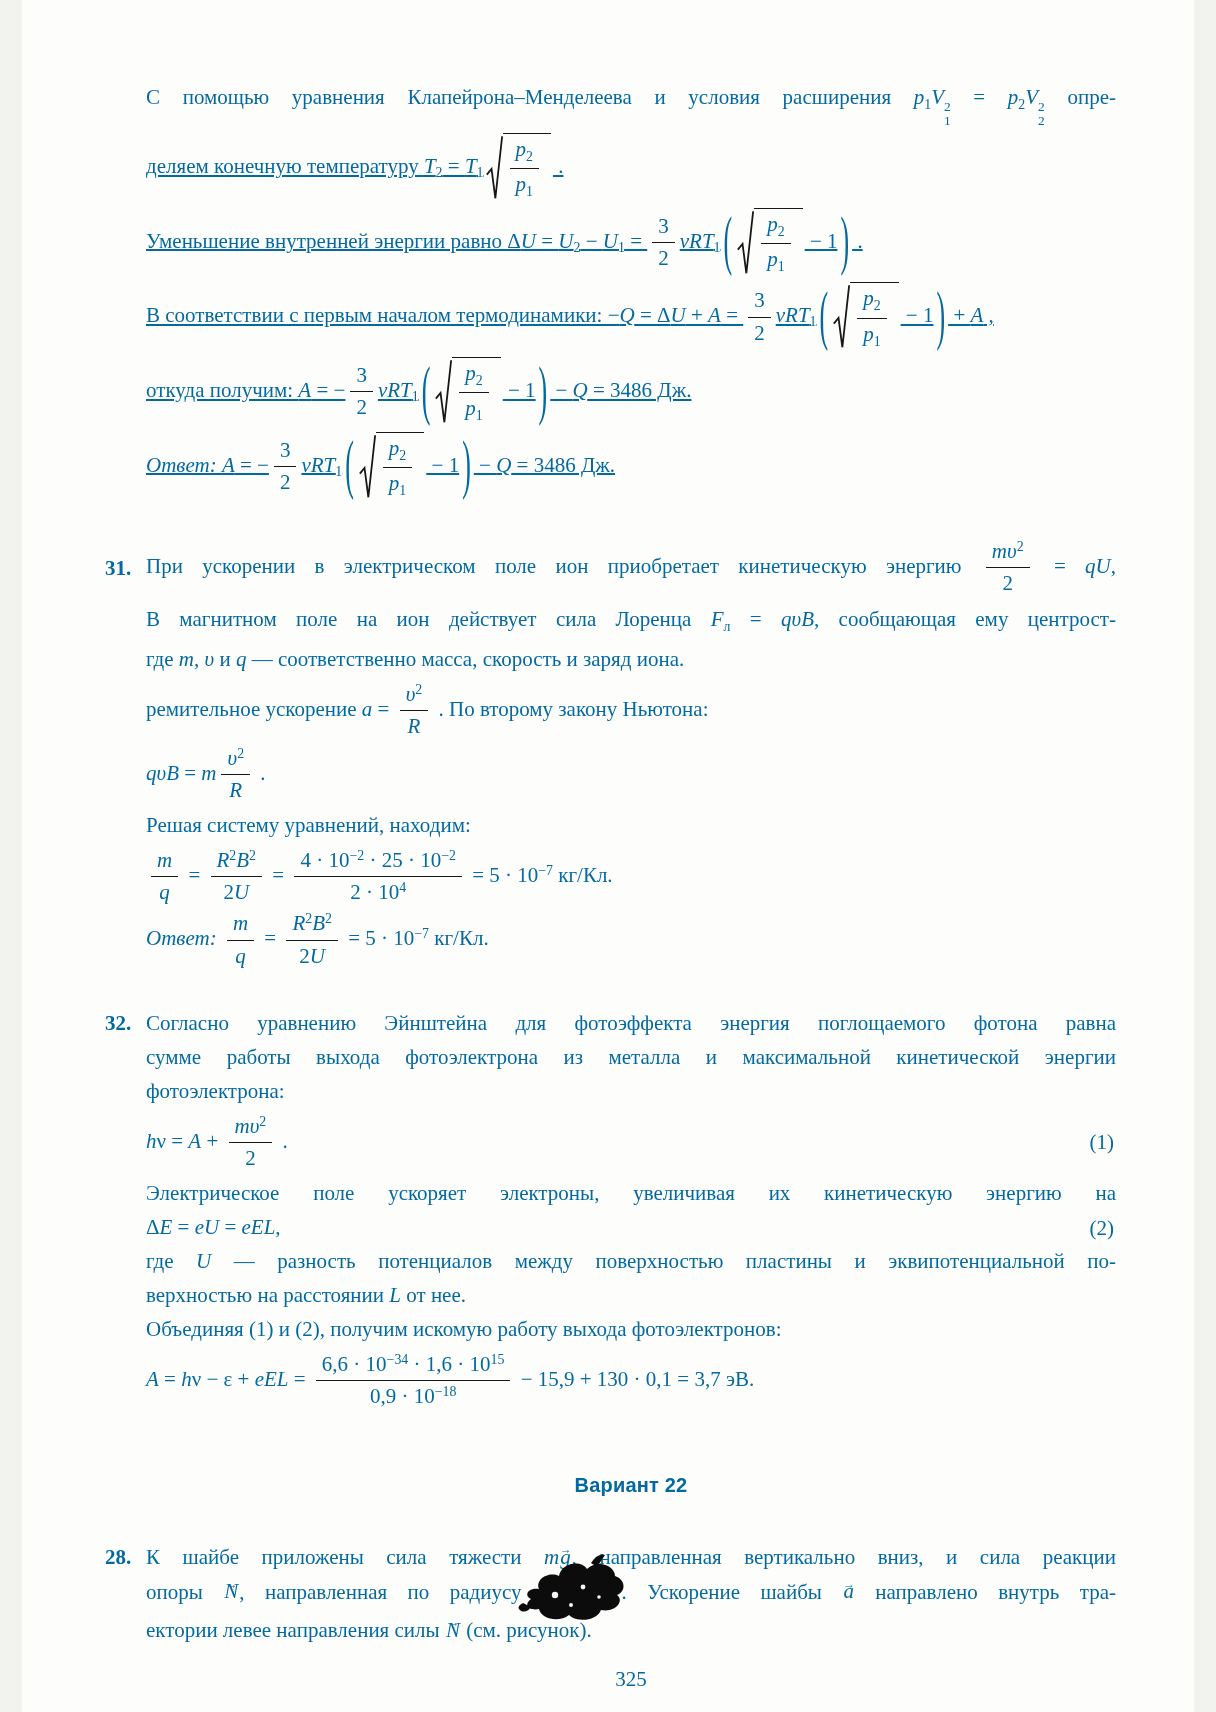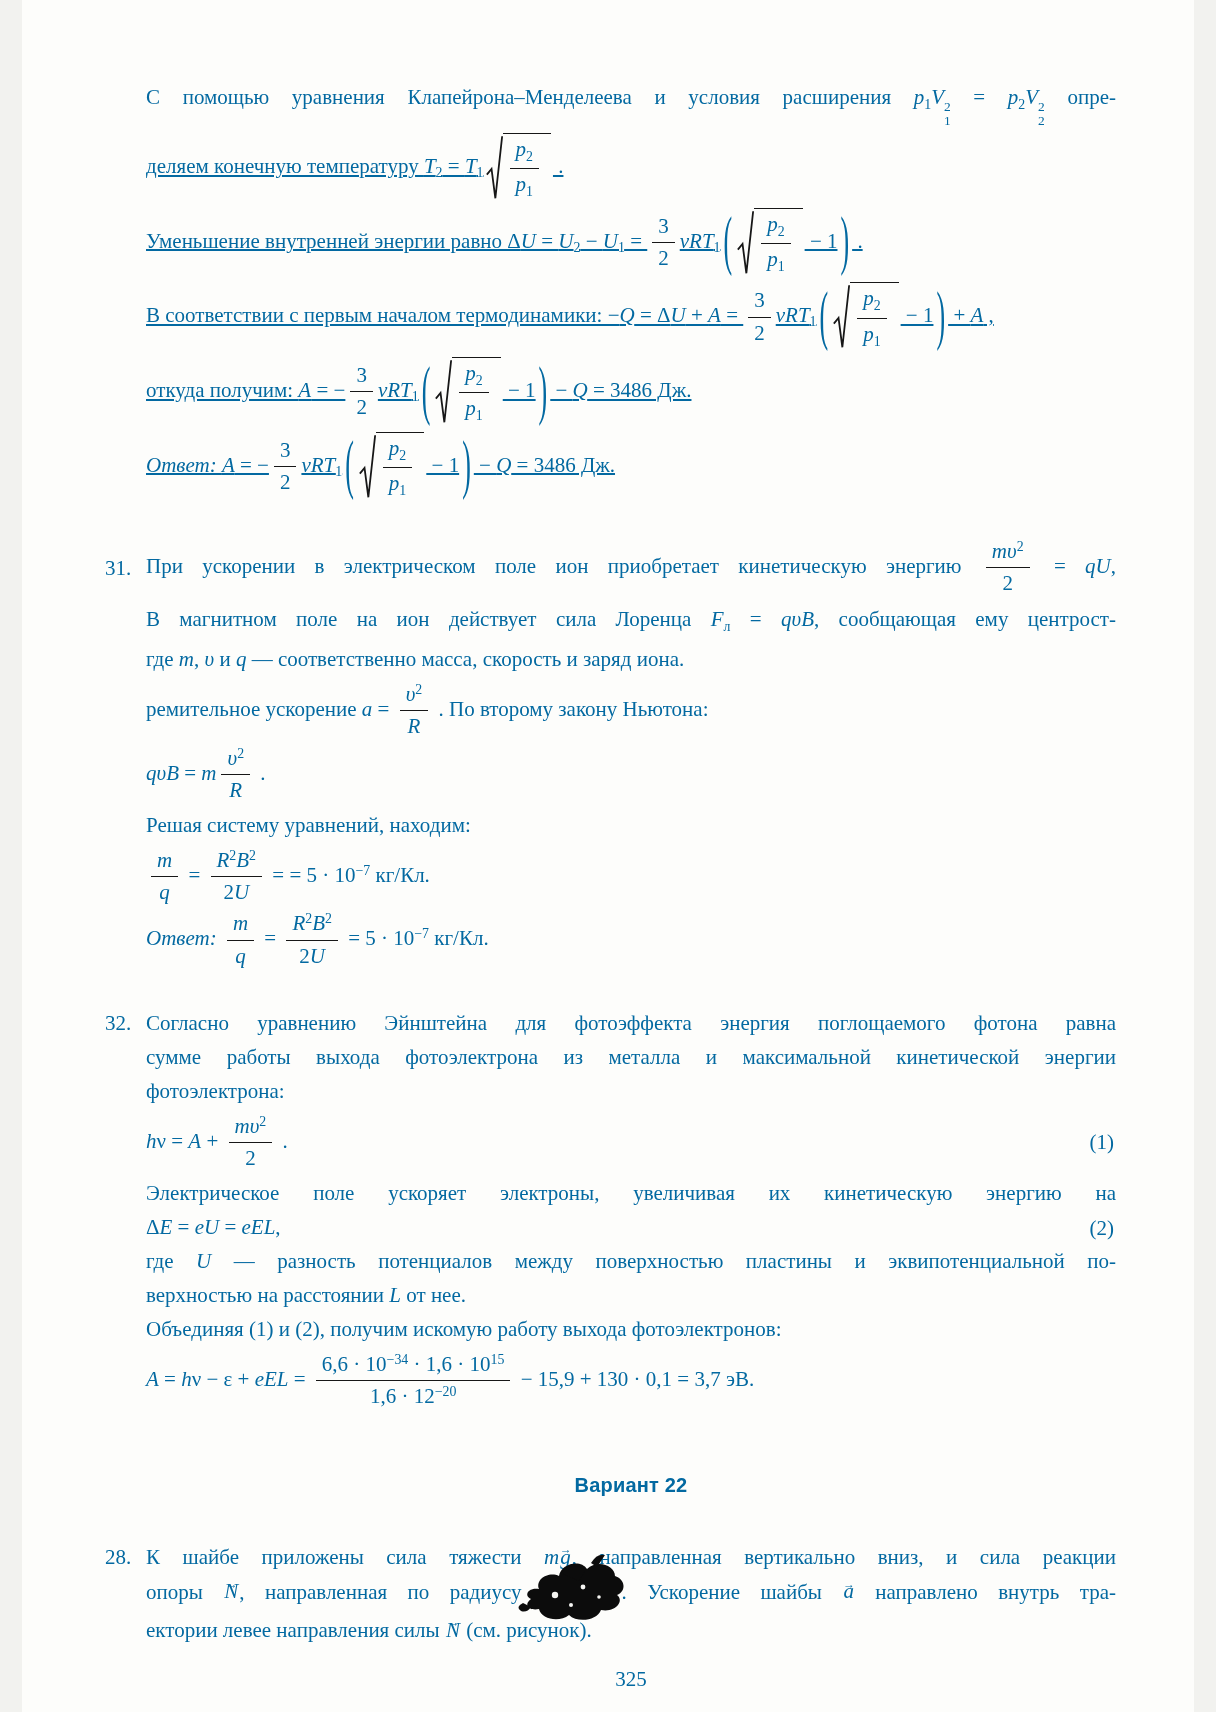--- a/index.html
+++ b/index.html
@@ -9,21 +9,21 @@
     padding:80px 78px 0 124px;
     font-family:"Liberation Serif","DejaVu Serif",serif;
     font-size:21px;color:#0369a1;
   }
   .bk{position:relative;}
   .k-text{line-height:33px;margin:1px 0;}
   .k-frac{margin:6px 0;}
   .k-tall{margin:5px 0;text-decoration:underline;}
   .has-num{margin-top:38px;}
   .j{text-align:justify;text-align-last:justify;}
-  .pnum{position:absolute;left:-41px;top:0;font-weight:400;}
+  .pnum{position:absolute;left:-41px;top:0;font-weight:700;}
   .k-frac .pnum,.k-tall .pnum{top:50%;transform:translateY(-50%);}
   .rtag{position:absolute;right:2px;top:50%;transform:translateY(-50%);}
   .tv,.ti{font-style:italic;}
   .tsub{font-size:0.66em;vertical-align:-0.34em;}
   .tsup{font-size:0.66em;vertical-align:0.5em;}
   .ss{display:inline-flex;flex-direction:column;font-size:0.64em;line-height:1.05;
       vertical-align:-0.5em;text-align:left;}
   .frac{display:inline-flex;flex-direction:column;align-items:center;
         vertical-align:middle;margin:0 5px;line-height:1.2;}
   .frac .fn{padding:0 6px 3px;border-bottom:1.6px solid #171717;white-space:nowrap;}
@@ -123,21 +123,24 @@
           <span class="fn"><span class="tv">υ</span><span class="tsup">2</span></span>
           <span class="fd"><span class="tv">R</span></span>
         </span><span class="tt"> .</span></div>
       <div class="bk k-text"><span class="tt">Решая систему уравнений, находим:</span></div>
       <div class="bk k-frac"><span class="frac">
           <span class="fn"><span class="tv">m</span></span>
           <span class="fd"><span class="tv">q</span></span>
         </span><span class="tt"> = </span><span class="frac">
           <span class="fn"><span class="tv">R</span><span class="tsup">2</span><span class="tv">B</span><span class="tsup">2</span></span>
           <span class="fd"><span class="tt">2</span><span class="tv">U</span></span>
-        </span><span class="tt"> = </span><span class="tt"> = 5 · 10</span><span class="tsup">−7</span><span class="tt"> кг/Кл.</span></div>
+        </span><span class="tt"> = </span><span class="frac">
+          <span class="fn"><span class="tt">4 · 10</span><span class="tsup">−2</span><span class="tt"> · 25 · 10</span><span class="tsup">−2</span></span>
+          <span class="fd"><span class="tt">2 · 10</span><span class="tsup">4</span></span>
+        </span><span class="tt"> = 5 · 10</span><span class="tsup">−7</span><span class="tt"> кг/Кл.</span></div>
       <div class="bk k-frac"><span class="ti">Ответ: </span><span class="frac">
           <span class="fn"><span class="tv">m</span></span>
           <span class="fd"><span class="tv">q</span></span>
         </span><span class="tt"> = </span><span class="frac">
           <span class="fn"><span class="tv">R</span><span class="tsup">2</span><span class="tv">B</span><span class="tsup">2</span></span>
           <span class="fd"><span class="tt">2</span><span class="tv">U</span></span>
         </span><span class="tt"> = 5 · 10</span><span class="tsup">−7</span><span class="tt"> кг/Кл.</span></div>
       <div class="bk k-text j has-num"><span class="pnum">32.</span><span class="tt">Согласно уравнению Эйнштейна для фотоэффекта энергия поглощаемого фотона равна</span></div>
       <div class="bk k-text j"><span class="tt">сумме работы выхода фотоэлектрона из металла и максимальной кинетической энергии</span></div>
       <div class="bk k-text"><span class="tt">фотоэлектрона:</span></div>
@@ -145,21 +148,21 @@
           <span class="fn"><span class="tv">mυ</span><span class="tsup">2</span></span>
           <span class="fd"><span class="tt">2</span></span>
         </span><span class="tt"> .</span><span class="rtag">(1)</span></div>
       <div class="bk k-text j"><span class="tt">Электрическое поле ускоряет электроны, увеличивая их кинетическую энергию на</span></div>
       <div class="bk k-text"><span class="tt">Δ</span><span class="tv">E</span><span class="tt"> = </span><span class="tv">eU</span><span class="tt"> = </span><span class="tv">eEL</span><span class="tt">,</span><span class="rtag">(2)</span></div>
       <div class="bk k-text j"><span class="tt">где </span><span class="tv">U</span><span class="tt"> — разность потенциалов между поверхностью пластины и эквипотенциальной по-</span></div>
       <div class="bk k-text"><span class="tt">верхностью на расстоянии </span><span class="tv">L</span><span class="tt"> от нее.</span></div>
       <div class="bk k-text"><span class="tt">Объединяя (1) и (2), получим искомую работу выхода фотоэлектронов:</span></div>
       <div class="bk k-frac"><span class="tv">A</span><span class="tt"> = </span><span class="tv">h</span><span class="tt">ν − ε + </span><span class="tv">eEL</span><span class="tt"> = </span><span class="frac">
           <span class="fn"><span class="tt">6,6 · 10</span><span class="tsup">−34</span><span class="tt"> · 1,6 · 10</span><span class="tsup">15</span></span>
-          <span class="fd"><span class="tt">1,6 · 12</span><span class="tsup">−20</span></span>
+          <span class="fd"><span class="tt">0,9 · 10</span><span class="tsup">−18</span></span>
         </span><span class="tt"> − 15,9 + 130 · 0,1 = 3,7 эВ.</span></div>
       <div class="bk k-heading"><span class="tt">Вариант 22</span></div>
       <div class="bk k-text j has-num"><span class="pnum">28.</span><span class="tt">К шайбе приложены сила тяжести </span><span class="tv">m</span><span class="vec"><span class="vl">g</span><span class="va">→</span></span><span class="tt">, направленная вертикально вниз, и сила реакции</span></div>
       <div class="bk k-text j"><span class="tt">опоры </span><span class="vec"><span class="vl">N</span><span class="va">→</span></span><span class="tt">, направленная по радиусу</span><span class="blot"><svg viewBox="0 0 104 74">
             <path d="M10 48 C2 44 8 36 18 38 C14 28 28 20 38 25 C40 12 60 8 66 18 C76 8 94 14 94 25 C104 28 106 40 96 44 C104 50 94 62 80 59 C76 70 56 72 48 64 C38 72 20 68 18 58 C8 60 2 54 10 48 Z" fill="#0c0c0c"></path>
             <path d="M40 22 C44 14 58 12 64 20 L58 30 Z" fill="#0c0c0c"></path>
             <path d="M2 52 q-8 4 -2 8 q6 2 10 -4" fill="#0c0c0c"></path>
             <path d="M70 12 q6 -10 14 -8 q-4 6 -8 12 Z" fill="#0c0c0c"></path>
             <circle cx="34" cy="44" r="3.2" fill="#f5f5f2"></circle>
             <circle cx="62" cy="36" r="2.4" fill="#f5f5f2"></circle>

